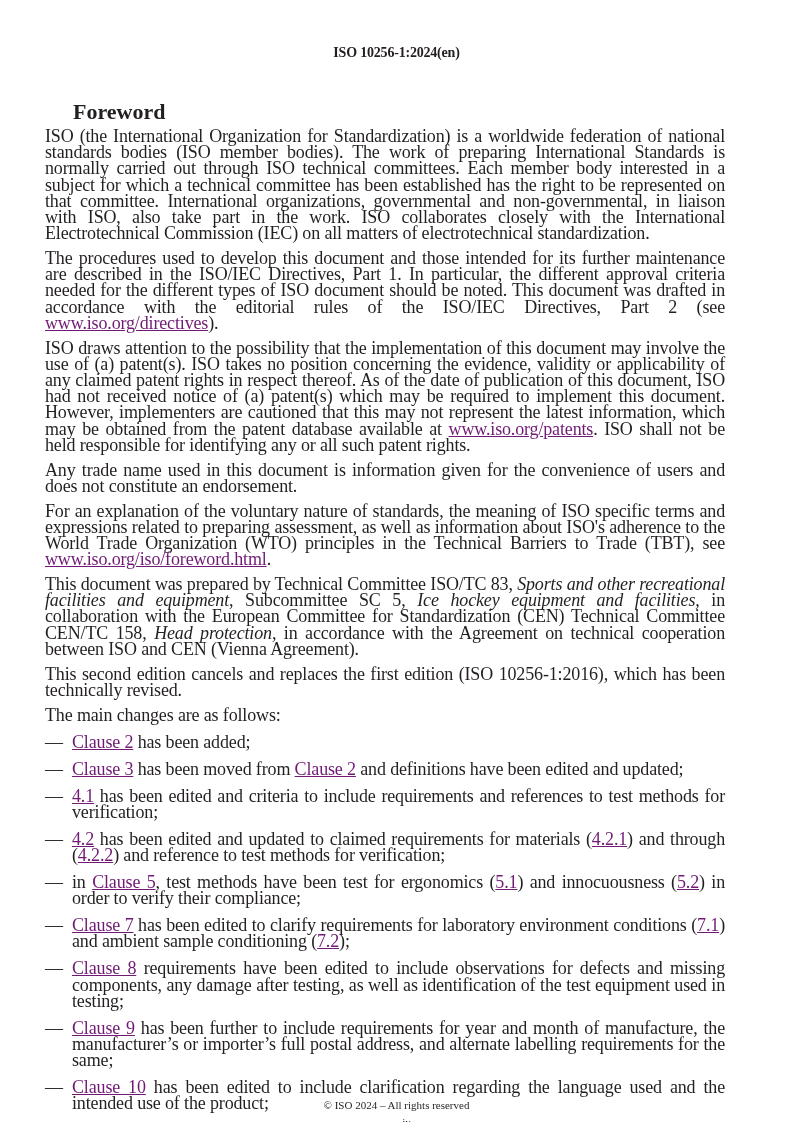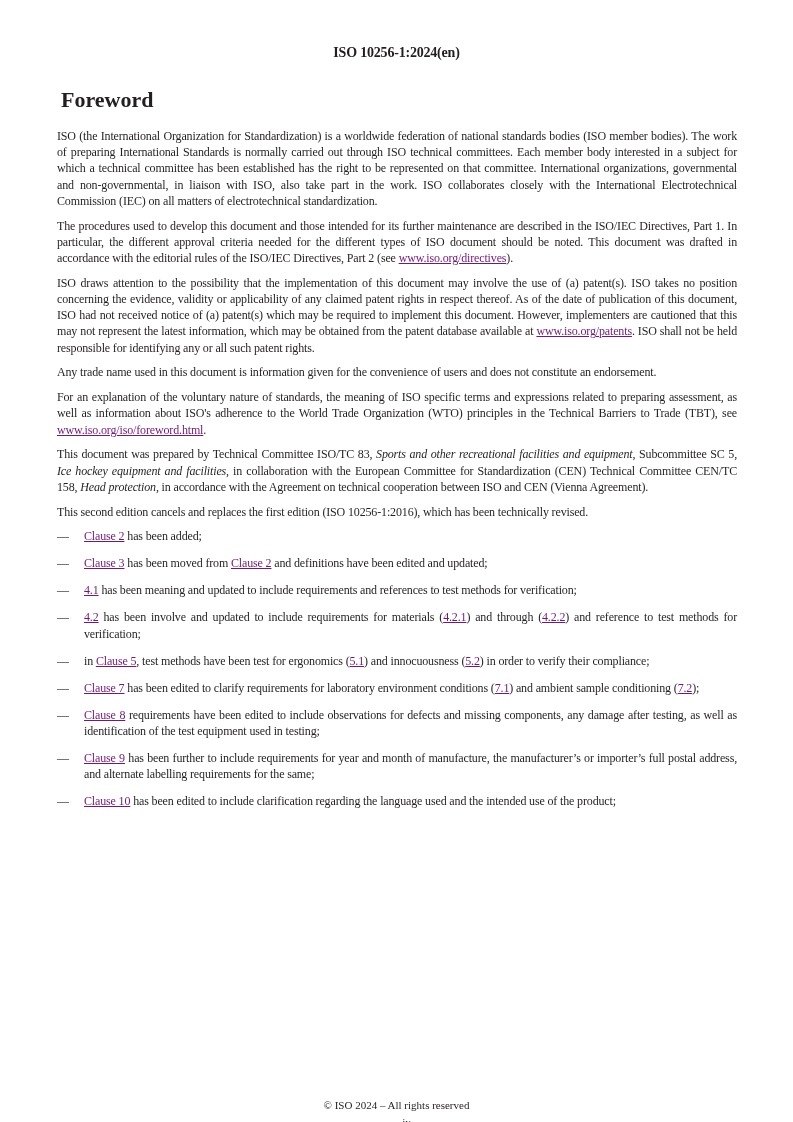--- a/index.html
+++ b/index.html
@@ -1,21 +1,21 @@
 <!DOCTYPE html>
 <html><head>
 <meta charset="utf-8">
 <style>
   html, body { margin: 0; padding: 0; background: #ffffff; }
   body { width: 793px; height: 1122px; position: relative; overflow: hidden;
          font-family: "Liberation Serif", "DejaVu Serif", serif; color: #231f20; }
   .header { position: absolute; top: 45px; left: 0; width: 793px; text-align: center;
             font-weight: bold; font-size: 14px; letter-spacing: -0.2px; }
-  .title { position: absolute; top: 83px; left: 57px; margin: 4px; font-size: 22px; font-weight: bold; }
-  .content { position: absolute; top: 128px; left: 57px; width: 680px; font-size: 12px;
+  .title { position: absolute; top: 83px; left: 57px; margin: 16px; font-size: 22px; font-weight: bold; }
+  .content { position: absolute; top: 128px; left: 45px; width: 680px; font-size: 18px;
              line-height: 16.2px; text-align: justify; letter-spacing: -0.15px; }
   .content p { margin: 0 0 8.6px 0; }
   a { color: #701a75; text-decoration: underline; }
   .list { margin: 0; padding: 0; list-style: none; }
   .list li { position: relative; padding-left: 27px; margin: 0 0 10.8px 0; }
   .list li .dash { position: absolute; left: 0; top: 0; }
   .footer { position: absolute; top: 1096px; left: 0; width: 793px; text-align: center;
             font-size: 11px; line-height: 18px; }
   .pageno { font-size: 10px; padding-left: 20px; }
 </style>
@@ -26,26 +26,27 @@
 <h1 class="title">Foreword</h1>
 
 <div class="content">
   <p>ISO (the International Organization for Standardization) is a worldwide federation of national standards bodies (ISO member bodies). The work of preparing International Standards is normally carried out through ISO technical committees. Each member body interested in a subject for which a technical committee has been established has the right to be represented on that committee. International organizations, governmental and non-governmental, in liaison with ISO, also take part in the work. ISO collaborates closely with the International Electrotechnical Commission (IEC) on all matters of electrotechnical standardization.</p>
   <p><span>The procedures used to develop this document and those intended for its further maintenance are described in the ISO/IEC Directives, Part 1. In particular, the different approval criteria needed for the different types of ISO document should be noted. This document was drafted in accordance with the editorial rules of the ISO/IEC Directives, Part 2 (see </span><a>www.iso.org/directives</a><span>).</span></p>
   <p><span>ISO draws attention to the possibility that the implementation of this document may involve the use of (a) patent(s). ISO takes no position concerning the evidence, validity or applicability of any claimed patent rights in respect thereof. As of the date of publication of this document, ISO had not received notice of (a) patent(s) which may be required to implement this document. However, implementers are cautioned that this may not represent the latest information, which may be obtained from the patent database available at </span><a>www.iso.org/patents</a><span>. ISO shall not be held responsible for identifying any or all such patent rights.</span></p>
   <p>Any trade name used in this document is information given for the convenience of users and does not constitute an endorsement.</p>
   <p><span>For an explanation of the voluntary nature of standards, the meaning of ISO specific terms and expressions related to preparing assessment, as well as information about ISO's adherence to the World Trade Organization (WTO) principles in the Technical Barriers to Trade (TBT), see </span><a>www.iso.org/iso/foreword.html</a><span>.</span></p>
   <p><span>This document was prepared by Technical Committee ISO/TC 83, </span><i>Sports and other recreational facilities and equipment</i><span>, Subcommittee SC 5, </span><i>Ice hockey equipment and facilities,</i><span> in collaboration with the European Committee for Standardization (CEN) Technical Committee CEN/TC 158, </span><i>Head protection,</i><span> in accordance with the Agreement on technical cooperation between ISO and CEN (Vienna Agreement).</span></p>
   <p>This second edition cancels and replaces the first edition (ISO 10256-1:2016), which has been technically revised.</p>
+  <p style="margin-bottom:10.8px">The main changes are as follows:</p>
 
   <ul class="list">
     <li><span class="dash">—</span><a>Clause 2</a><span> has been added;</span></li>
     <li><span class="dash">—</span><a>Clause 3</a><span> has been moved from </span><a>Clause 2</a><span> and definitions have been edited and updated;</span></li>
-    <li><span class="dash">—</span><a>4.1</a><span> has been meaning and updated to include requirements and references to test methods for verification;</span></li>
-    <li><span class="dash">—</span><a>4.2</a><span> has been involve and updated to include requirements for materials (</span><a>4.2.1</a><span>) and through (</span><a>4.2.2</a><span>) and reference to test methods for verification;</span></li>
+    <li><span class="dash">—</span><a>4.1</a><span> has been edited and criteria to include requirements and references to test methods for verification;</span></li>
+    <li><span class="dash">—</span><a>4.2</a><span> has been edited and updated to claimed requirements for materials (</span><a>4.2.1</a><span>) and through (</span><a>4.2.2</a><span>) and reference to test methods for verification;</span></li>
     <li><span class="dash">—</span><span>in </span><a>Clause 5</a><span>, test methods have been test for ergonomics (</span><a>5.1</a><span>) and innocuousness (</span><a>5.2</a><span>) in order to verify their compliance;</span></li>
     <li><span class="dash">—</span><a>Clause 7</a><span> has been edited to clarify requirements for laboratory environment conditions (</span><a>7.1</a><span>) and ambient sample conditioning (</span><a>7.2</a><span>);</span></li>
     <li><span class="dash">—</span><a>Clause 8</a><span> requirements have been edited to include observations for defects and missing components, any damage after testing, as well as identification of the test equipment used in testing;</span></li>
     <li><span class="dash">—</span><a>Clause 9</a><span> has been further to include requirements for year and month of manufacture, the manufacturer’s or importer’s full postal address, and alternate labelling requirements for the same;</span></li>
     <li><span class="dash">—</span><a>Clause 10</a><span> has been edited to include clarification regarding the language used and the intended use of the product;</span></li>
   </ul>
 </div>
 
 <div class="footer">
   <div>© ISO 2024 – All rights reserved</div>

